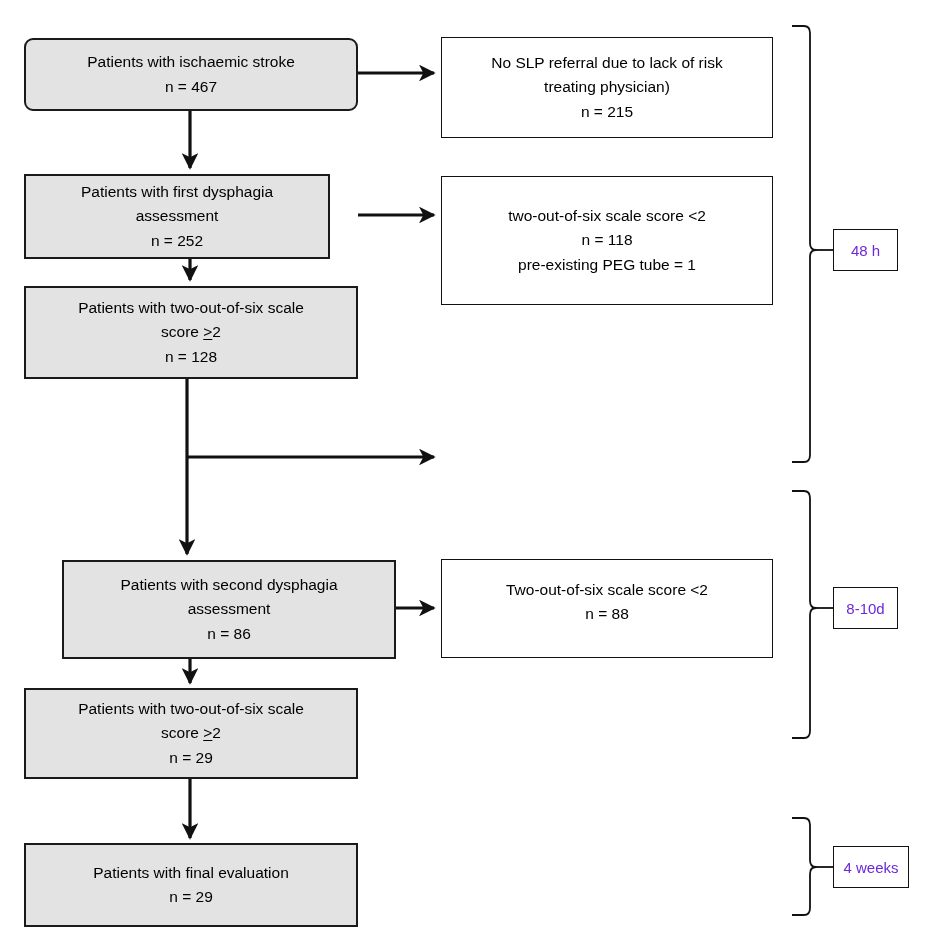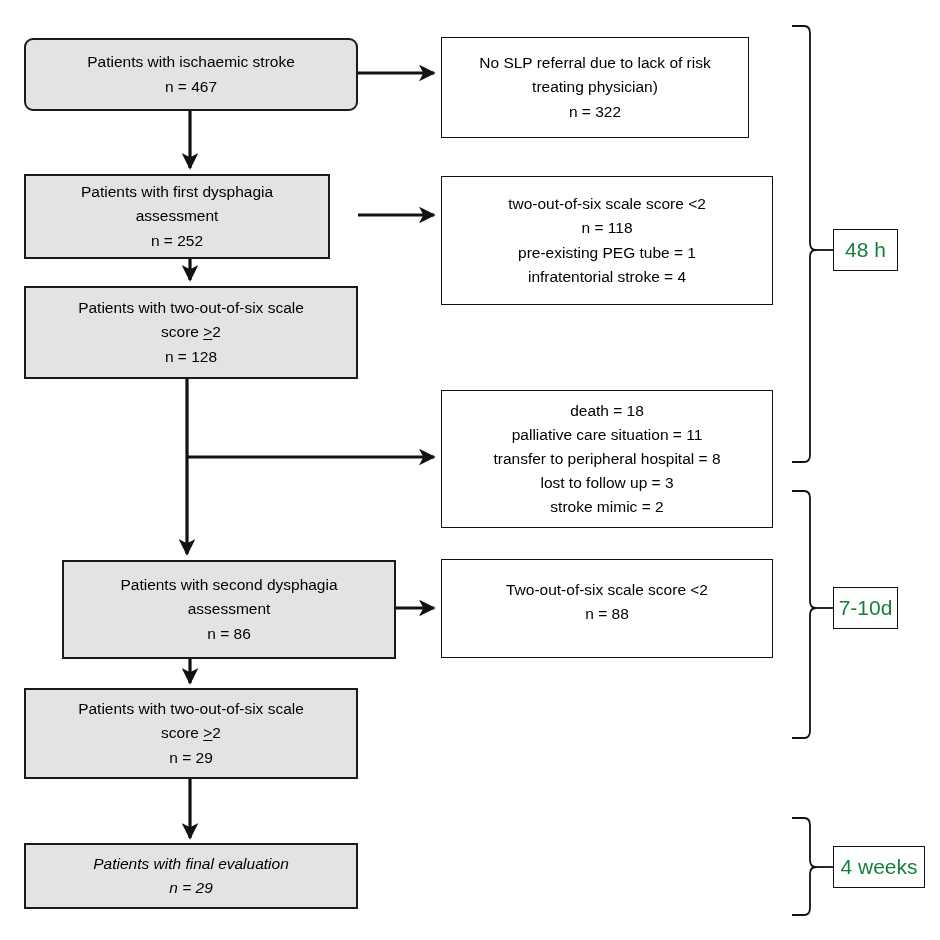--- a/index.html
+++ b/index.html
@@ -50,22 +50,22 @@
     white-space: nowrap;
   }
   .tbox {
     position: absolute;
     box-sizing: border-box;
     background: #ffffff;
     border: 1.6px solid #111111;
     display: flex;
     align-items: center;
     justify-content: center;
-    font-size: 21px;
-    color: #15803d;
+    font-size: 15px;
+    color: #6d28d9;
   }
   .geq {
     text-decoration: underline;
     text-underline-offset: 2px;
   }
 </style>
 </head>
 <body>
 
 <div id="canvas">
@@ -130,56 +130,48 @@
     <span class="ln">assessment</span>
     <span class="ln">n = 86</span>
   </div>
 
   <div class="node filled" style="left:24px; top:688px; width:334px; height:91px;">
     <span class="ln">Patients with two-out-of-six scale</span>
     <span class="ln">score <span class="geq">&gt;</span>2</span>
     <span class="ln">n = 29</span>
   </div>
 
-  <div class="node filled" style="left:24px; top:843px; width:334px; height:66px;font-style:italic;">
+  <div class="node filled" style="left:24px; top:843px; width:334px; height:84px;">
     <span class="ln">Patients with final evaluation</span>
     <span class="ln">n = 29</span>
   </div>
 
-  <div class="node plain" style="left:441px; top:37px; width:308px; height:101px;">
+  <div class="node plain" style="left:441px; top:37px; width:332px; height:101px;">
     <span class="ln">No SLP referral due to lack of risk</span>
     <span class="ln">treating physician)</span>
-    <span class="ln">n = 322</span>
+    <span class="ln">n = 215</span>
   </div>
 
   <div class="node plain" style="left:441px; top:176px; width:332px; height:129px;">
     <span class="ln">two-out-of-six scale score &lt;2</span>
     <span class="ln">n = 118</span>
     <span class="ln">pre-existing PEG tube = 1</span>
-    <span class="ln">infratentorial stroke = 4</span>
   </div>
 
-  <div class="node plain" style="left:441px; top:390px; width:332px; height:138px;">
-    <span class="ln">death = 18</span>
-    <span class="ln">palliative care situation = 11</span>
-    <span class="ln">transfer to peripheral hospital = 8</span>
-    <span class="ln">lost to follow up = 3</span>
-    <span class="ln">stroke mimic = 2</span>
-  </div>
 
   <div class="node plain" style="left:441px; top:559px; width:332px; height:99px; justify-content:flex-start; padding-top:18px;">
     <span class="ln">Two-out-of-six scale score &lt;2</span>
     <span class="ln">n = 88</span>
   </div>
 
   <div class="tbox" style="left:833px; top:229px; width:65px; height:42px;">
     <span>48 h</span>
   </div>
 
   <div class="tbox" style="left:833px; top:587px; width:65px; height:42px;">
-    <span>7-10d</span>
+    <span>8-10d</span>
   </div>
 
-  <div class="tbox" style="left:833px; top:846px; width:92px; height:42px;">
+  <div class="tbox" style="left:833px; top:846px; width:76px; height:42px;">
     <span>4 weeks</span>
   </div>
 
 </div>
 
 </body></html>

